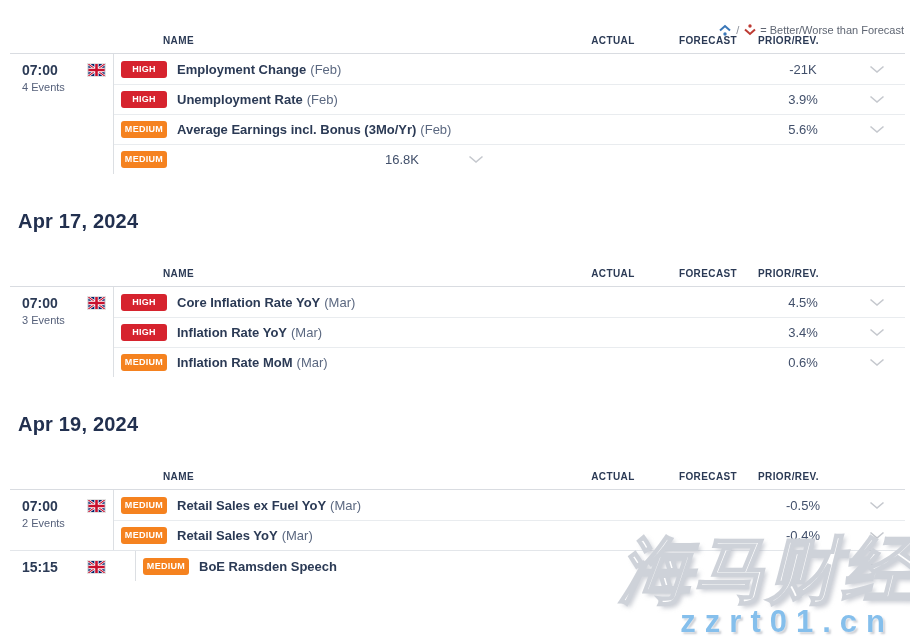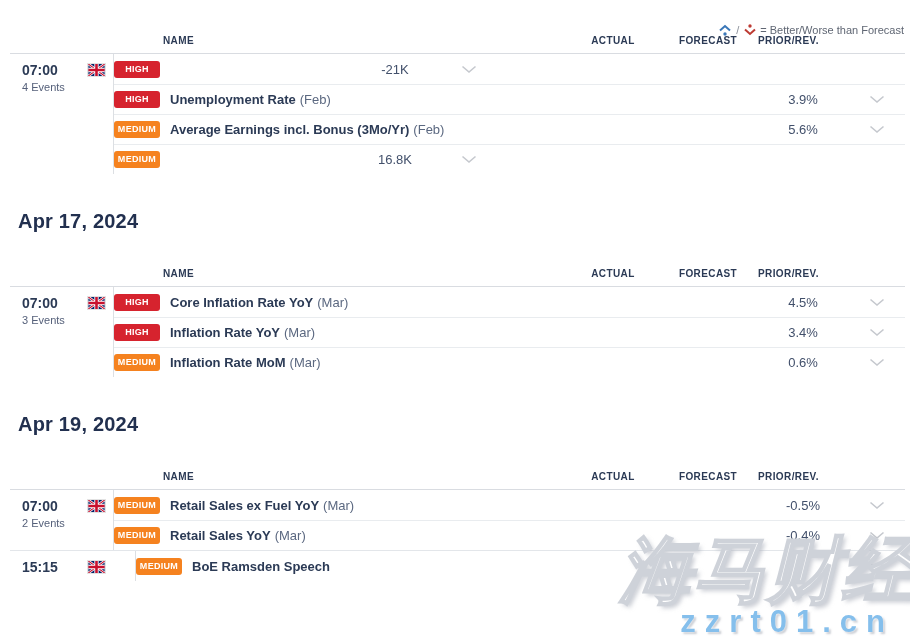--- a/index.html
+++ b/index.html
@@ -47,20 +47,21 @@
     padding:8px 0 0 12px;
   }
   .time{font-size:14px;font-weight:bold;color:var(--navy);}
   .events-count{font-size:11px;color:#55607a;margin-top:3px;}
   .flag{position:absolute;right:7px;top:9px;line-height:0;}
   .flag svg{border:1px solid #e2e2e2;}
   .events{flex:1;border-left:1px solid var(--divider);}
   .event-row{display:flex;align-items:center;height:30px;cursor:pointer;}
   .event-row + .event-row{border-top:1px solid var(--row-border);}
   .badge{
+    margin-left:7px;
     min-width:46px;
     text-align:center;
     font-size:9px;font-weight:bold;color:#fff;
     padding:4px 2px;border-radius:3px;letter-spacing:0.3px;
     line-height:1;
   }
   .badge.high{background:var(--high,#d6232e);}
   .badge.medium{background:var(--medium,#f5821f);}
   .name-cell{flex:1;padding-left:10px;font-size:13px;white-space:nowrap;overflow:hidden;}
   .event-name{font-weight:bold;color:var(--navy);}
@@ -138,20 +139,21 @@
           <path d="M0,0 38,28 M38,0 0,28" stroke="#ffffff" stroke-width="6"></path>
           <path d="M0,0 38,28 M38,0 0,28" stroke="#C8102E" stroke-width="2.5"></path>
           <path d="M19,0 V28 M0,14 H38" stroke="#ffffff" stroke-width="10"></path>
           <path d="M19,0 V28 M0,14 H38" stroke="#C8102E" stroke-width="6"></path>
         </svg>
       </span>
     </div>
     <div class="events">
   <div class="event-row">
     <span class="badge high">HIGH</span>
+    <span class="name-cell"><span class="event-name">Employment Change</span><span class="event-period">(Feb)</span></span>
     <span class="val"></span>
     <span class="val forecast"></span>
     <span class="val">-21K</span>
     <span class="chevron-cell">
       <svg width="16" height="9" viewBox="0 0 16 9">
         <polyline points="1.5,1.5 8,7 14.5,1.5" fill="none" stroke="#c5c8ce" stroke-width="1.6"></polyline>
       </svg>
     </span>
   </div>
 

